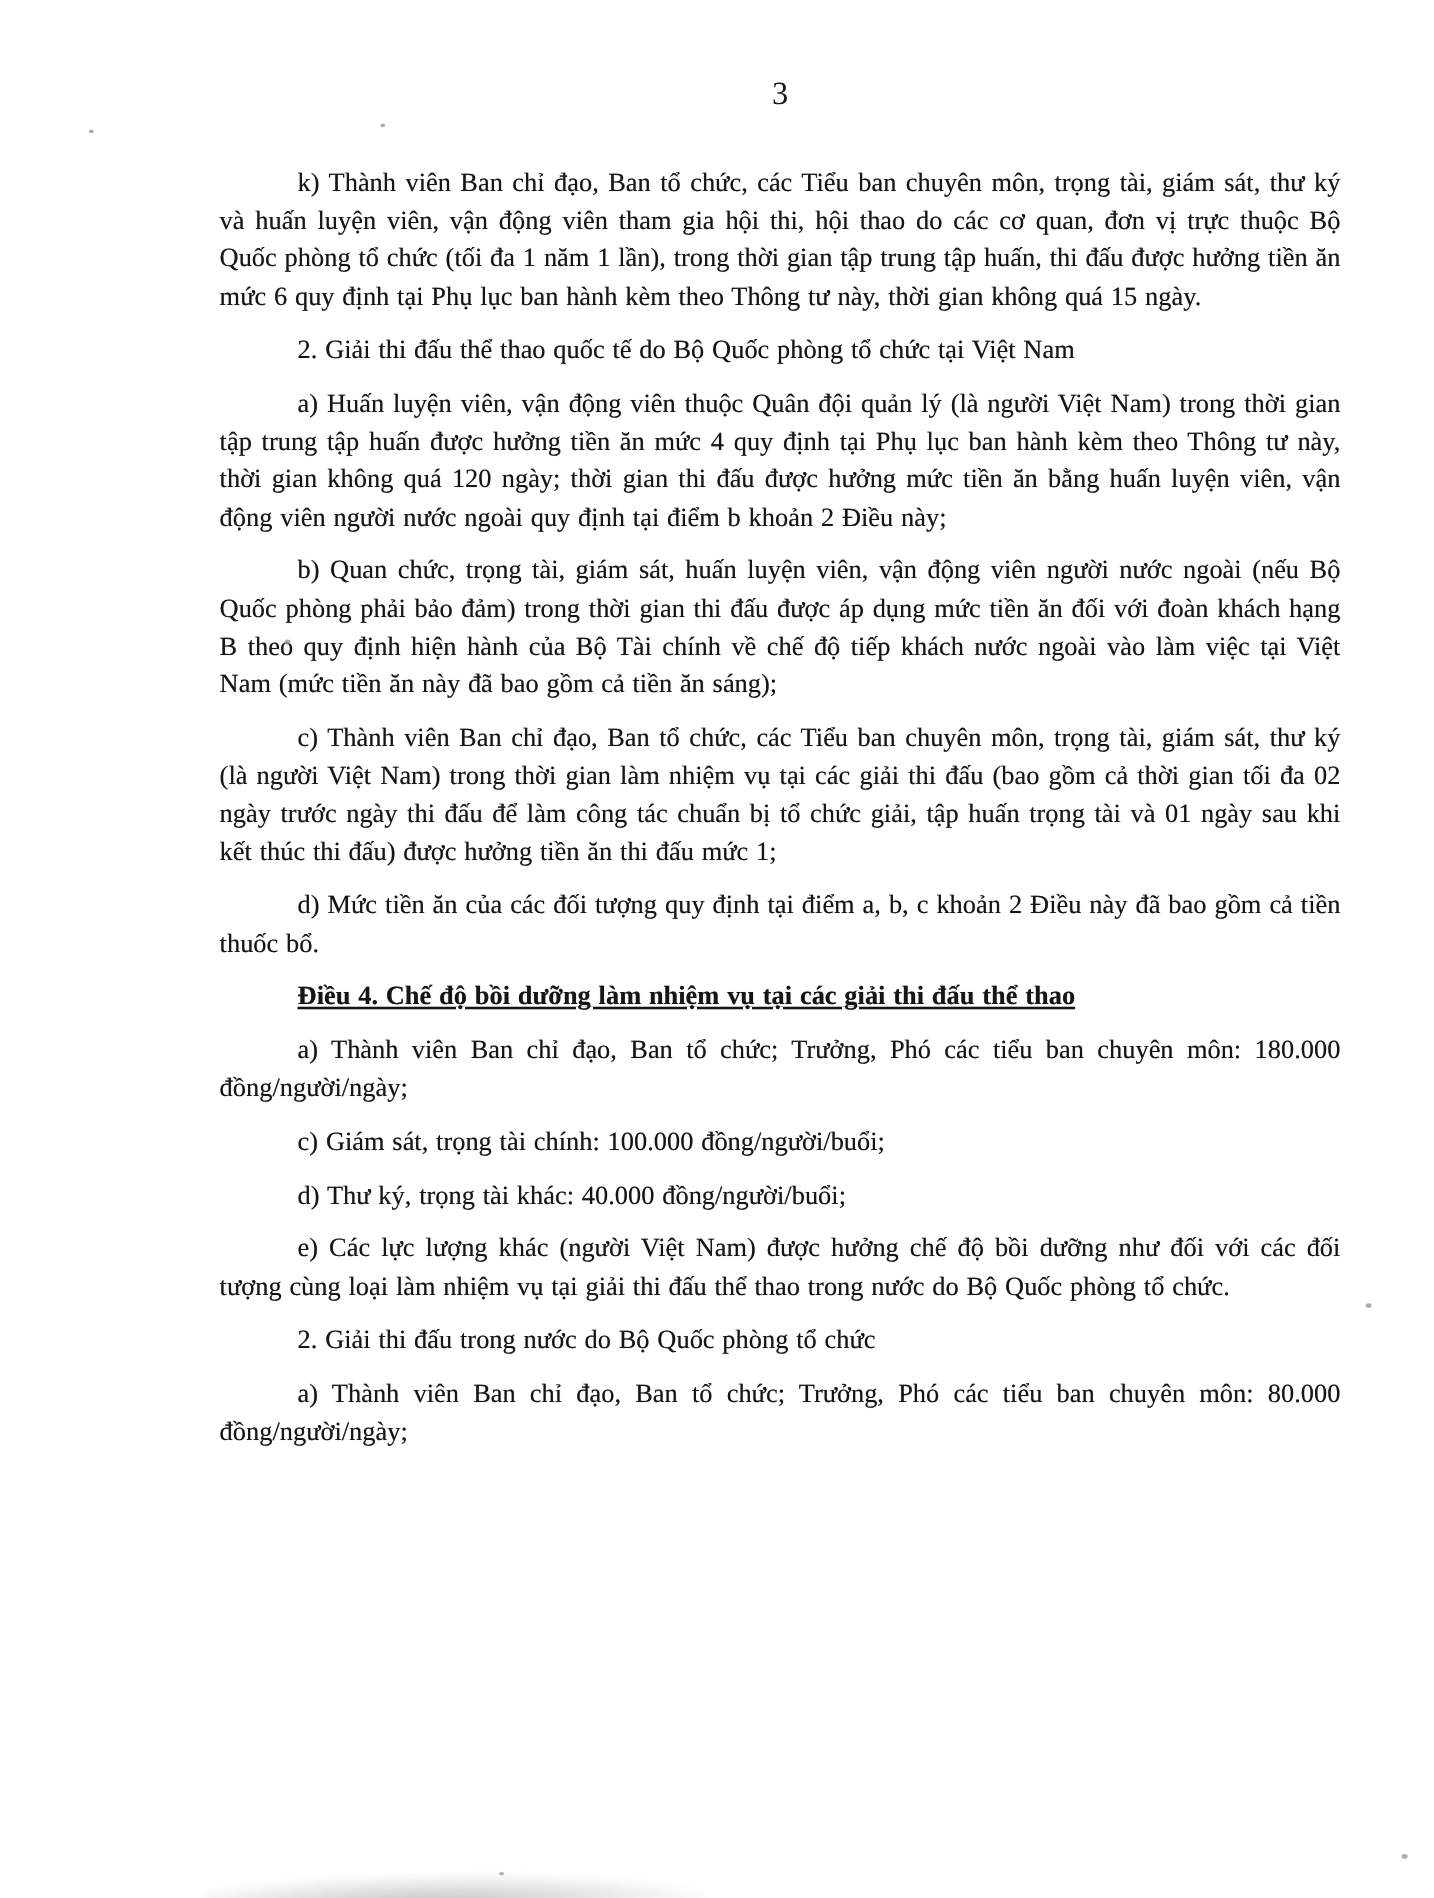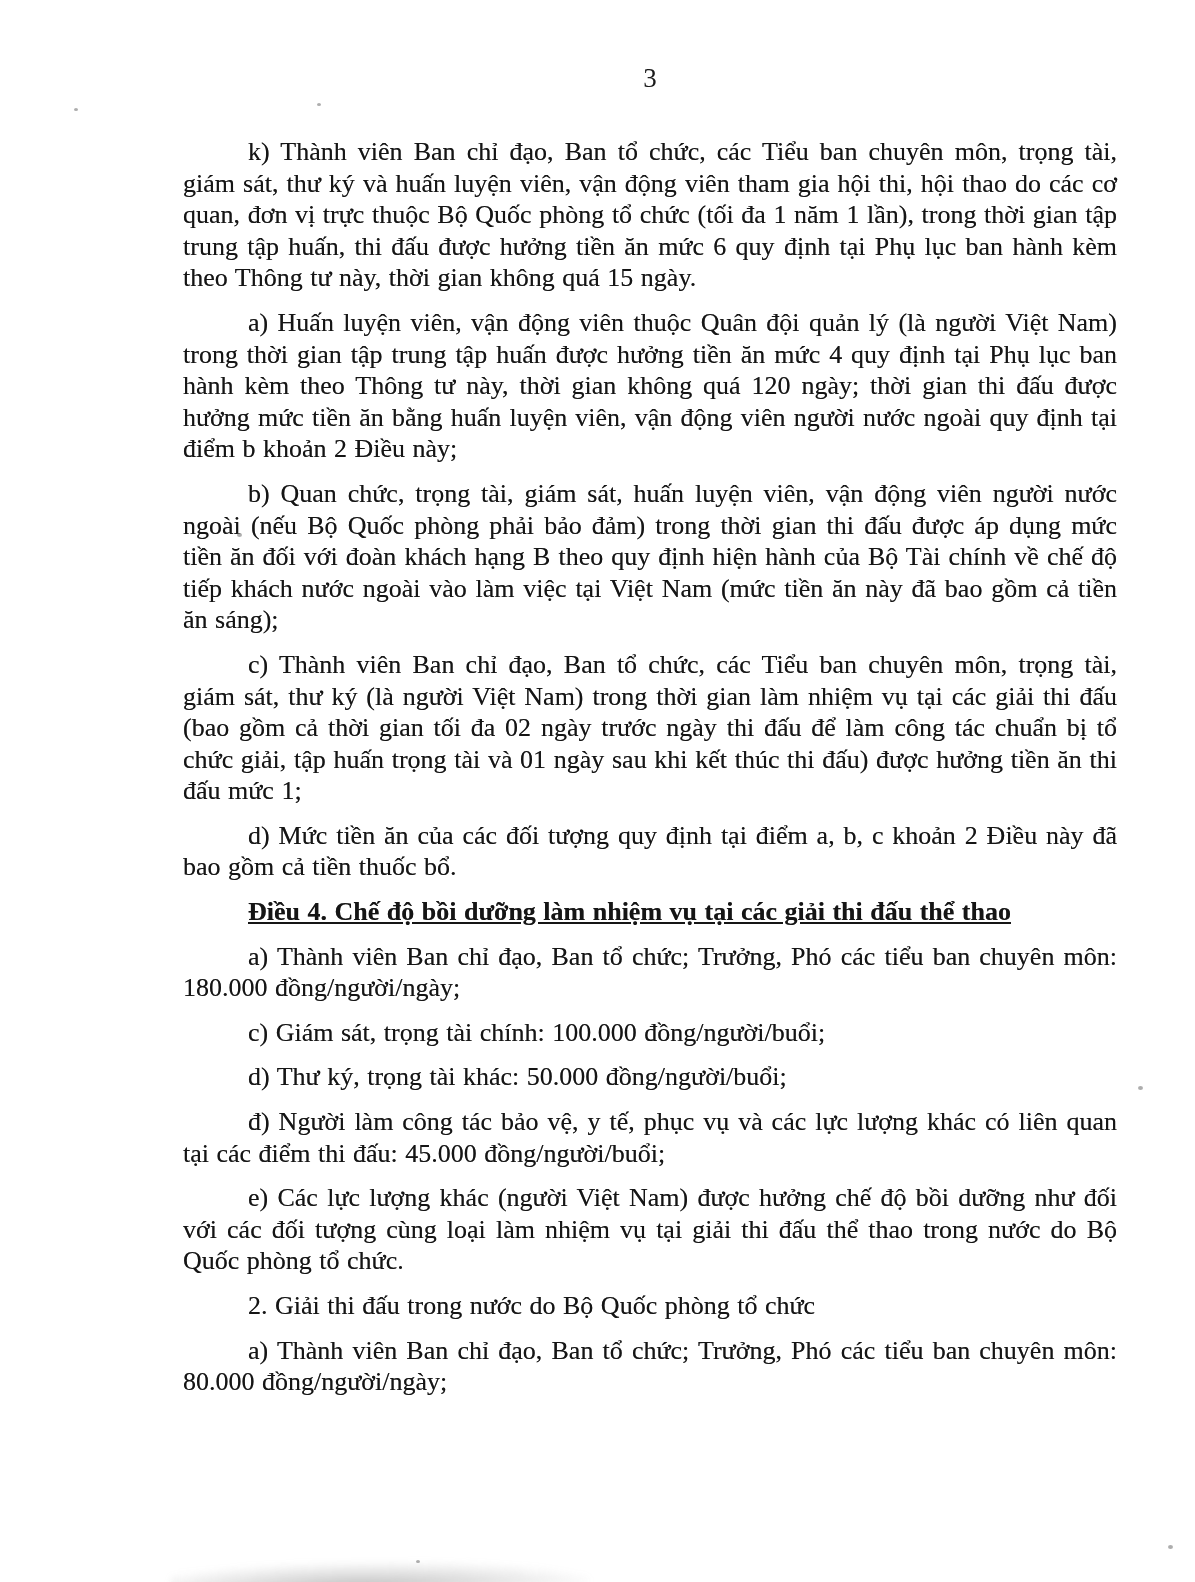--- a/index.html
+++ b/index.html
@@ -27,21 +27,21 @@
     color: #1a1a1a;
   }
   .content {
     position: absolute;
     top: 136px;
     left: 183px;
     width: 934px;
   }
   .para {
     margin: 0 0 13px 0;
-    font-size: 26px;
+    font-size: 22px;
     line-height: 31.6px;
     text-align: justify;
     text-indent: 65px;
     text-shadow: 0 0 0.6px rgba(20,20,20,0.55);
     word-spacing: 1px;
   }
   .para.bold {
     font-weight: 700;
     text-decoration: underline;
   }
@@ -65,29 +65,29 @@
 </style>
 </head>
 <body>
 
 <div class="page">
 
   <div class="page-number">3</div>
 
   <div class="content">
     <p class="para">k) Thành viên Ban chỉ đạo, Ban tổ chức, các Tiểu ban chuyên môn, trọng tài, giám sát, thư ký và huấn luyện viên, vận động viên tham gia hội thi, hội thao do các cơ quan, đơn vị trực thuộc Bộ Quốc phòng tổ chức (tối đa 1 năm 1 lần), trong thời gian tập trung tập huấn, thi đấu được hưởng tiền ăn mức 6 quy định tại Phụ lục ban hành kèm theo Thông tư này, thời gian không quá 15 ngày.</p>
+    <p class="para">2. Giải thi đấu thể thao quốc tế do Bộ Quốc phòng tổ chức tại Việt Nam</p>
     <p class="para">a) Huấn luyện viên, vận động viên thuộc Quân đội quản lý (là người Việt Nam) trong thời gian tập trung tập huấn được hưởng tiền ăn mức 4 quy định tại Phụ lục ban hành kèm theo Thông tư này, thời gian không quá 120 ngày; thời gian thi đấu được hưởng mức tiền ăn bằng huấn luyện viên, vận động viên người nước ngoài quy định tại điểm b khoản 2 Điều này;</p>
     <p class="para">b) Quan chức, trọng tài, giám sát, huấn luyện viên, vận động viên người nước ngoài (nếu Bộ Quốc phòng phải bảo đảm) trong thời gian thi đấu được áp dụng mức tiền ăn đối với đoàn khách hạng B theo quy định hiện hành của Bộ Tài chính về chế độ tiếp khách nước ngoài vào làm việc tại Việt Nam (mức tiền ăn này đã bao gồm cả tiền ăn sáng);</p>
     <p class="para">c) Thành viên Ban chỉ đạo, Ban tổ chức, các Tiểu ban chuyên môn, trọng tài, giám sát, thư ký (là người Việt Nam) trong thời gian làm nhiệm vụ tại các giải thi đấu (bao gồm cả thời gian tối đa 02 ngày trước ngày thi đấu để làm công tác chuẩn bị tổ chức giải, tập huấn trọng tài và 01 ngày sau khi kết thúc thi đấu) được hưởng tiền ăn thi đấu mức 1;</p>
     <p class="para">d) Mức tiền ăn của các đối tượng quy định tại điểm a, b, c khoản 2 Điều này đã bao gồm cả tiền thuốc bổ.</p>
     <p class="para bold">Điều 4. Chế độ bồi dưỡng làm nhiệm vụ tại các giải thi đấu thể thao</p>
     <p class="para">a) Thành viên Ban chỉ đạo, Ban tổ chức; Trưởng, Phó các tiểu ban chuyên môn: 180.000 đồng/người/ngày;</p>
     <p class="para">c) Giám sát, trọng tài chính: 100.000 đồng/người/buổi;</p>
-    <p class="para">d) Thư ký, trọng tài khác: 50.000 đồng/người/buổi;</p>
-    <p class="para">đ) Người làm công tác bảo vệ, y tế, phục vụ và các lực lượng khác có liên quan tại các điểm thi đấu: 45.000 đồng/người/buổi;</p>
+    <p class="para">d) Thư ký, trọng tài khác: 40.000 đồng/người/buổi;</p>
     <p class="para">e) Các lực lượng khác (người Việt Nam) được hưởng chế độ bồi dưỡng như đối với các đối tượng cùng loại làm nhiệm vụ tại giải thi đấu thể thao trong nước do Bộ Quốc phòng tổ chức.</p>
     <p class="para">2. Giải thi đấu trong nước do Bộ Quốc phòng tổ chức</p>
     <p class="para">a) Thành viên Ban chỉ đạo, Ban tổ chức; Trưởng, Phó các tiểu ban chuyên môn: 80.000 đồng/người/ngày;</p>
   </div>
 
   <div class="speck" style="left:74px; top:108px; width:4px; height:3px;"></div>
   <div class="speck" style="left:317px; top:103px; width:4px; height:3px;"></div>
   <div class="speck" style="left:237px; top:533px; width:5px; height:4px;"></div>
   <div class="speck" style="left:1138px; top:1086px; width:5px; height:4px;"></div>
   <div class="speck" style="left:416px; top:1560px; width:4px; height:3px;"></div>

